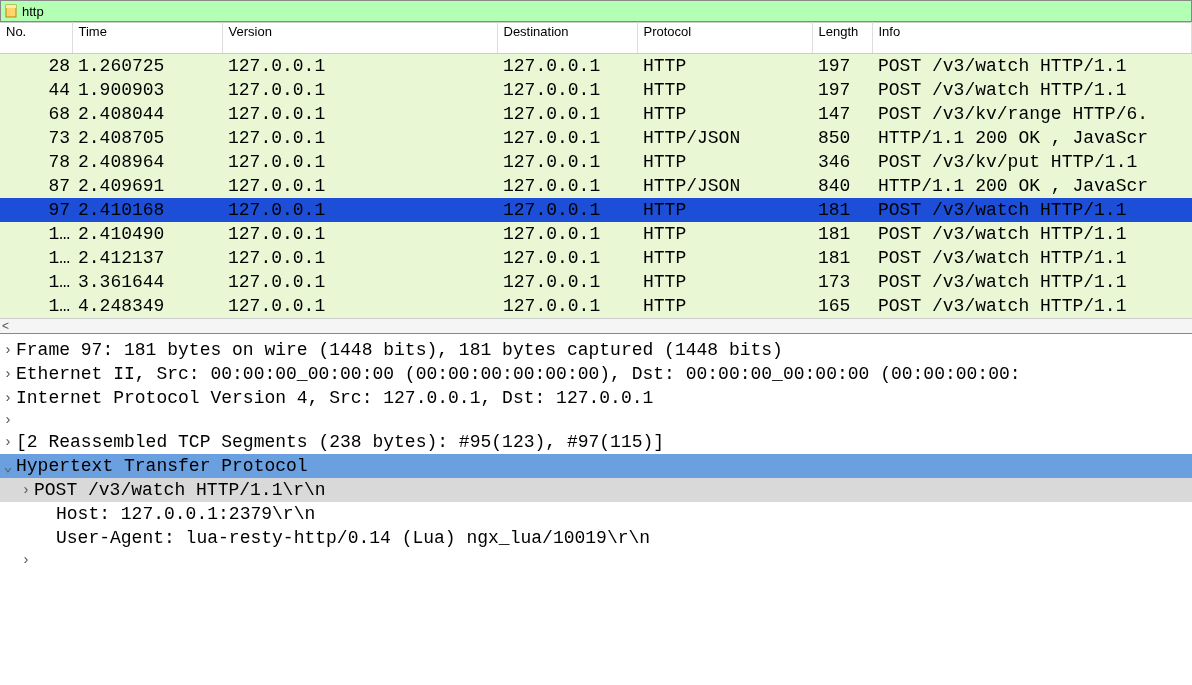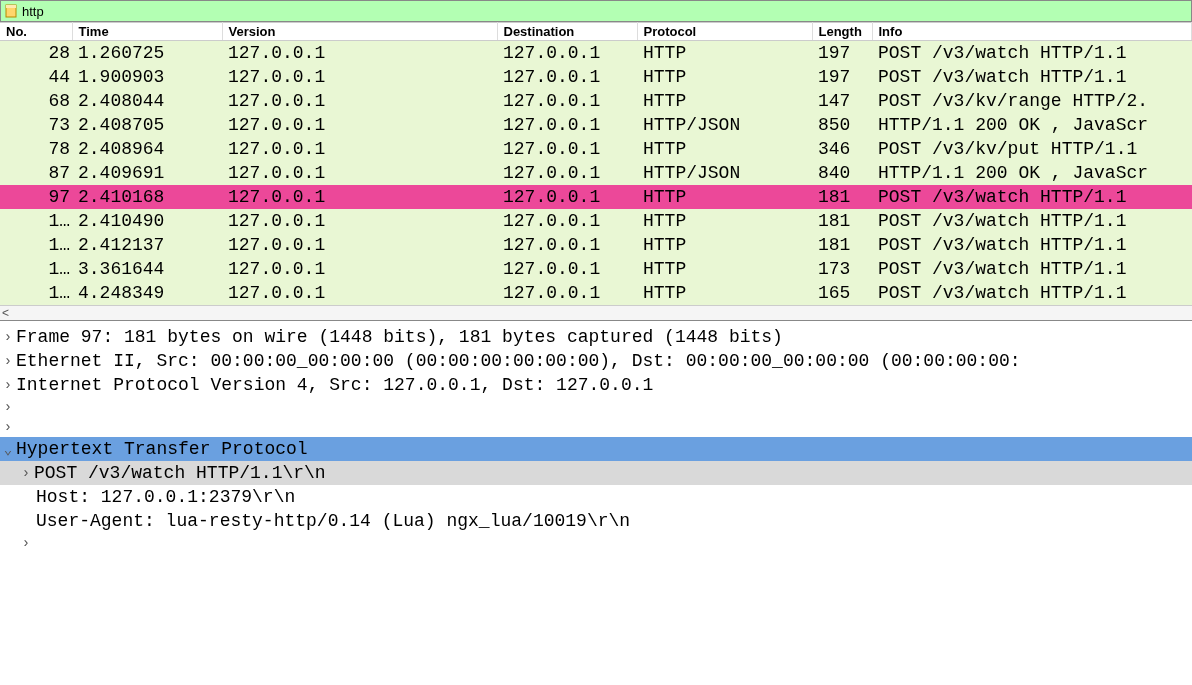--- a/index.html
+++ b/index.html
@@ -35,42 +35,42 @@
   .packet-list {
     width: 100%;
     table-layout: fixed;
     border-collapse: collapse;
     font-family: Consolas, "Courier New", monospace;
     font-size: 18px;
   }
   .packet-list thead th {
     font-family: "Segoe UI", "Microsoft YaHei", sans-serif;
     font-size: 13px;
-    font-weight: bold;
+    font-weight: normal;
     text-align: left;
     border-top: 1px solid #ccc;
     border-bottom: 1px solid #ccc;
     border-right: 1px solid #ddd;
-    padding: 1px 6px 1px 6px;
+    padding: 1px 6px 14px 6px;
     background: #fff;
     white-space: nowrap;
     overflow: hidden;
   }
   .packet-list tbody td {
     padding: 2px 6px 2px 6px;
     white-space: nowrap;
     overflow: hidden;
   }
   .packet-list tbody tr {
     background: #e9f7d4;
   }
   .packet-list tbody tr td.no-col { text-align: right; padding-right:2px;padding-left:28px;}
   .packet-list tbody tr td.len-col { padding-right:2px;}
   .packet-list tbody tr.selected {
-    background: #ec4899;
+    background: #1d4ed8;
   }
   .hscroll {
     height: 16px;
     border-top: 1px solid #ccc;
     border-bottom: 1px solid #888;
     background: #f5f5f5;
     display:flex;
     align-items:center;
     padding:0 2px;
     font-family: sans-serif;
@@ -92,21 +92,21 @@
   .tree-line .exp {
     width: 16px;
     display:inline-flex;
     align-items:center;
     justify-content:center;
     color:#555;
     font-size:14px;
     flex-shrink:0;
   }
   .tree-line.depth1 { padding-left: 18px; }
-  .tree-line.depth2 { padding-left: 36px; }
+  .tree-line.depth2 { padding-left: 56px; }
   .tree-line.hl-blue { background: #6aa0e0; }
   .tree-line.hl-gray { background: #d9d9d9; }
 </style>
 </head>
 <body>
 
 <div class="filter-bar">
   <span class="icon">
     <svg width="14" height="14" viewBox="0 0 14 14">
       <rect x="2" y="1" width="10" height="12" fill="#ffd56b" stroke="#b58900" stroke-width="1"></rect>
@@ -156,21 +156,21 @@
         <td class="len-col">197</td>
         <td>POST /v3/watch HTTP/1.1</td>
       </tr>
       <tr>
         <td class="no-col">68</td>
         <td>2.408044</td>
         <td>127.0.0.1</td>
         <td>127.0.0.1</td>
         <td>HTTP</td>
         <td class="len-col">147</td>
-        <td>POST /v3/kv/range HTTP/2.</td>
+        <td>POST /v3/kv/range HTTP/6.</td>
       </tr>
       <tr>
         <td class="no-col">73</td>
         <td>2.408705</td>
         <td>127.0.0.1</td>
         <td>127.0.0.1</td>
         <td>HTTP/JSON</td>
         <td class="len-col">850</td>
         <td>HTTP/1.1 200 OK , JavaScr</td>
       </tr>
@@ -255,20 +255,21 @@
   </div>
   <div class="tree-line">
     <span class="exp">›</span>
     <span>Internet Protocol Version 4, Src: 127.0.0.1, Dst: 127.0.0.1</span>
   </div>
   <div class="tree-line">
     <span class="exp">›</span>
   </div>
   <div class="tree-line">
     <span class="exp">›</span>
+    <span>[2 Reassembled TCP Segments (238 bytes): #95(123), #97(115)]</span>
   </div>
   <div class="tree-line hl-blue">
     <span class="exp">⌄</span>
     <span>Hypertext Transfer Protocol</span>
   </div>
   <div class="tree-line depth1 hl-gray">
     <span class="exp">›</span>
     <span>POST /v3/watch HTTP/1.1\r\n</span>
   </div>
   <div class="tree-line depth2">

